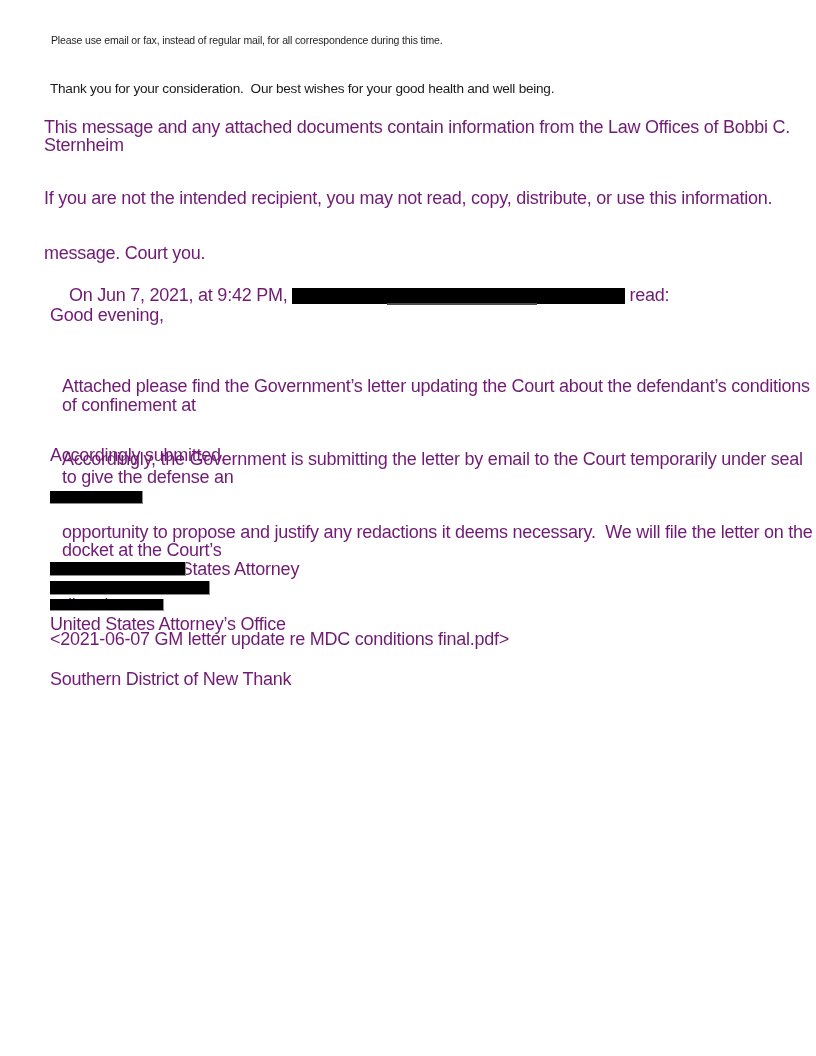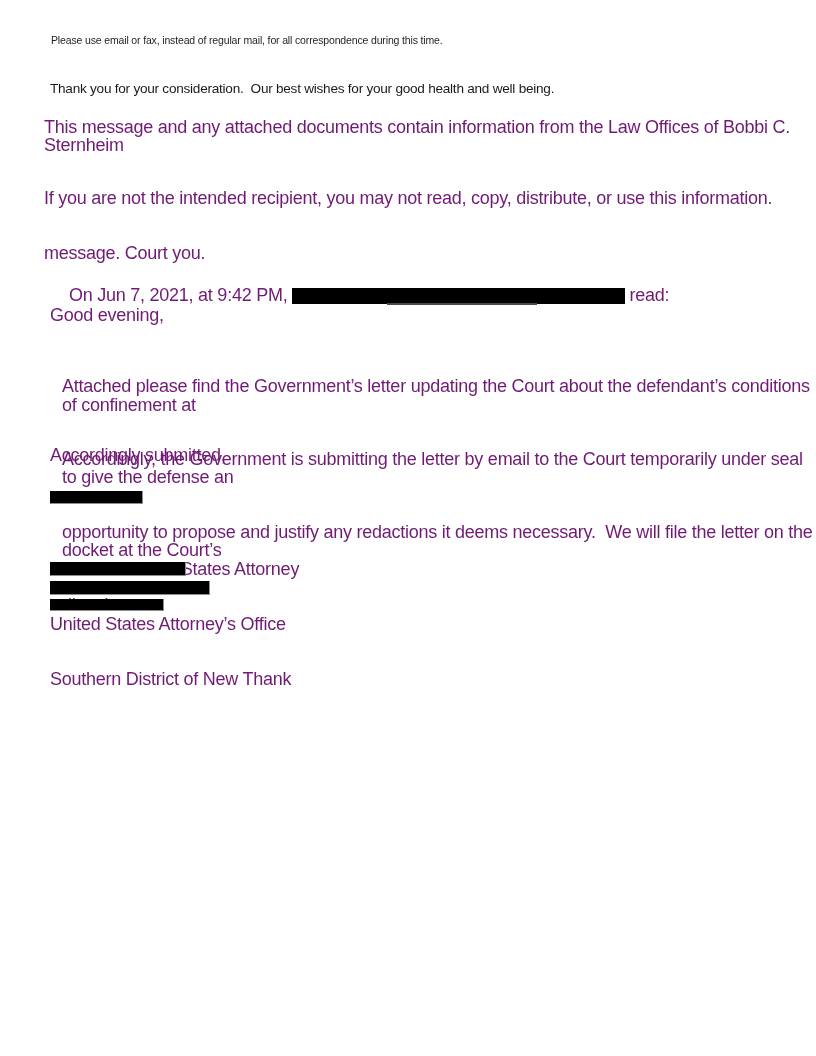--- a/index.html
+++ b/index.html
@@ -98,14 +98,15 @@
   <div class="abs body-text" style="left:50px; top:524px;">
     <div>Assistant United States Attorney</div>
     <div>United States Attorney’s Office</div>
     <div>Southern District of New Thank</div>
   </div>
 
   <div class="redaction-block bar-sig-one"></div>
   <div class="redaction-block bar-sig-two"></div>
   <div class="redaction-block bar-sig-three"></div>
 
+  <div class="abs body-text" style="left:50px; top:630px;">&lt;2021-06-07 GM letter update re MDC conditions final.pdf&gt;</div>
 
 </div>
 
 </body></html>

